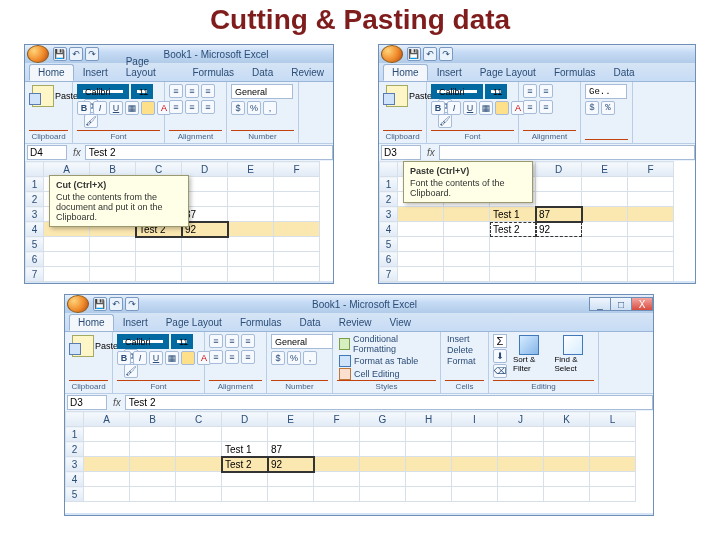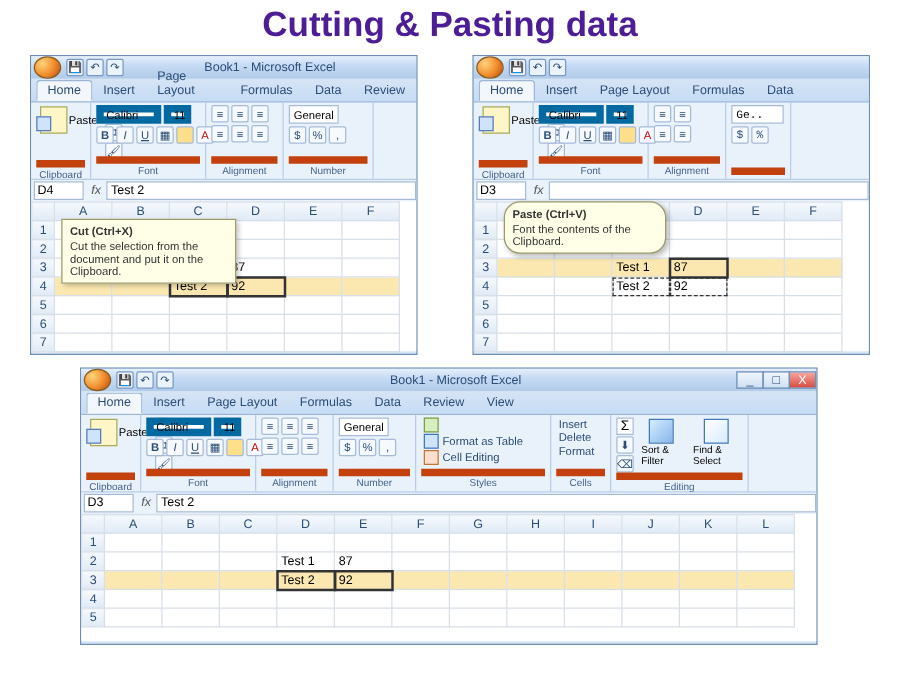--- a/index.html
+++ b/index.html
@@ -1,38 +1,38 @@
 <!DOCTYPE html>
 <html><head>
 <meta charset="utf-8">
 <style>
   * { box-sizing: border-box; margin: 0; padding: 0; }
   body { font-family: "Segoe UI", Tahoma, sans-serif; font-size: 10px; background: #fff; width: 720px; height: 540px; position: relative; overflow: hidden; }
-  .slide-title { font-size: 28px; font-weight: bold; color: #4c1d95; text-align: center; padding: 4px 0 2px 0; }
+  .slide-title { font-size: 28px; font-weight: bold; color: #7f1d1d; text-align: center; padding: 4px 0 2px 0; }
   .win { position: absolute; border: 1px solid #6f8fb7; background: #d6e5f5; }
   .titlebar { height: 18px; background: linear-gradient(to bottom,#e6f0fb,#c6dbf5 40%,#b0cbe8); display: flex; align-items: center; font-size: 10px; color: #2b4d77; }
   .office-btn { width: 22px; height: 18px; margin: 0 2px; background: radial-gradient(circle at 30% 30%,#ffd47a,#f08a2a 55%,#b14518); border-radius: 50%; border: 1px solid #8a5c1a; flex-shrink: 0; }
   .qat { display: flex; gap: 2px; margin-left: 2px; }
   .qat-btn { width: 14px; height: 14px; border: 1px solid #7a99c2; background: #eaf2fc; border-radius: 2px; display:flex;align-items:center;justify-content:center;font-size:9px;color:#2b4d77;}
   .title-txt { flex:1; text-align:center; font-size: 10px; }
   .ribbon-tabs { height: 18px; display: flex; align-items: flex-end; padding-left: 4px; font-size: 10px; background: linear-gradient(to bottom,#d6e5f5,#c6dbf5); }
   .tab { padding: 2px 8px; color: #2b4d77; border: 1px solid transparent; cursor: pointer; }
   .tab.active { background: #f3f7fc; border: 1px solid #9ab5d6; border-bottom: 1px solid #f3f7fc; border-radius: 3px 3px 0 0; }
   .ribbon { height: 62px; background: #e9f1fb; border-top: 1px solid #9ab5d6; display: flex; font-size: 9px; }
   .group { border-right: 1px solid #b9cee6; padding: 2px 4px 1px 4px; display: flex; flex-direction: column; justify-content: space-between; }
   .group-body { display:flex; gap:3px; flex:1; align-items:flex-start;}
-  .group-label { text-align:center; font-size: 8px; color:#436289; padding:1px 0; border-top:6px solid #c2410c; }
+  .group-label { text-align:center; font-size: 8px; color:#436289; padding:1px 0; border-top:1px solid #c2410c; }
   .big-btn { display: flex; align-items: center; gap:1px; padding: 1px 3px; cursor: pointer; }
   .big-ico { width: 22px; height: 22px; border: 1px solid #a5aa62; background: #fff6c8; position: relative; }
   .big-ico::after { content:""; position:absolute; left:-4px; top:7px; width:10px; height:10px; border:1px solid #5a7cb4; background:#cfe3fb; }
   .small-col { display:flex; flex-direction:column; gap:1px;}
   .small-btn { width: 14px; height: 14px; border: 1px solid #a6bbd7; background: #f6faff; border-radius: 2px; display:flex;align-items:center;justify-content:center;font-size:9px;color:#2b4d77; cursor:pointer;}
   .font-row { display:flex; gap:2px; }
   .font-sel { height: 15px; border:6px solid #0369a1; background:#fff; font-size:9px; padding:0 2px; display:flex;align-items:center; }
-  .num-fmt { width: 40px; height:15px; border:1px solid #a6bbd7; background:#fff; font-size:9px; display:flex;align-items:center;padding:0 3px;}
+  .num-fmt { width: 62px; height:15px; border:1px solid #a6bbd7; background:#fff; font-size:9px; display:flex;align-items:center;padding:0 3px;}
   .cond-item { display:flex; align-items:center; gap:3px; font-size:9px; color:#2b4d77; padding:0 2px; cursor:pointer;}
   .cond-ico { width:12px;height:12px;border:1px solid #7aa047;background:#d7eec0;}
   .formula-bar { height: 18px; background:#eaf2fc; border-top:1px solid #b9cee6; display:flex; align-items:center; font-size:10px;}
   .name-box { width: 40px; height:15px; border:1px solid #a6bbd7; background:#fff; margin:0 2px; padding:0 2px; display:flex;align-items:center;}
   .fx { padding:0 4px; color:#555; font-style:italic; }
   .fx-val { flex:1; height:15px; border:1px solid #a6bbd7; background:#fff; padding:0 3px; display:flex;align-items:center;}
   .grid { background:#fff; position:relative; }
   .grid table { border-collapse:collapse; font-size:10px; }
   .grid th, .grid td { border:1px solid #d7dfe8; height:15px; padding:0 3px; text-align:left; }
   .grid th { background: linear-gradient(to bottom,#f5f9fd,#e0eaf6); color:#2b4d77; font-weight:normal; text-align:center;}
@@ -210,21 +210,21 @@
             <td></td>
             <td></td>
             <td></td>
             <td></td>
           </tr>
     </tbody>
       </table>
   </div>
   <div class="tooltip" style="left:24px; top:130px;">
     <div class="tt-title">Cut (Ctrl+X)</div>
-    <div>Cut the selection from the document and put it on the Clipboard.</div>
+    <div>Cut the contents from the document and put it on the Clipboard.</div>
   </div>
 </div>
 
 <div class="win" style="left:378px; top:44px; width:318px; height:240px;">
   <div class="titlebar">
     <div class="office-btn"></div>
     <div class="qat">
       <div class="qat-btn">💾</div>
       <div class="qat-btn">↶</div>
       <div class="qat-btn">↷</div>
@@ -370,21 +370,21 @@
             <td></td>
             <td></td>
             <td></td>
             <td></td>
             <td></td>
             <td></td>
           </tr>
     </tbody>
       </table>
   </div>
-  <div class="tooltip" style="left:24px; top:116px; width:130px;border-radius:13px;">
+  <div class="tooltip" style="left:24px; top:116px; width:130px;">
     <div class="tt-title">Paste (Ctrl+V)</div>
     <div>Font the contents of the Clipboard.</div>
   </div>
 </div>
 
 <div class="win" style="left:64px; top:294px; width:590px; height:222px;">
   <div class="titlebar">
     <div class="office-btn"></div>
     <div class="qat">
       <div class="qat-btn">💾</div>
@@ -462,20 +462,21 @@
           <div class="small-btn">%</div>
           <div class="small-btn">,</div>
         </div>
       </div>
       <div class="group-label">Number</div>
     </div>
     <div class="group" style="width:108px;">
       <div class="group-body" style="flex-direction:column;gap:1px">
         <div class="cond-item">
             <div class="cond-ico"></div>
+            <span>Conditional Formatting</span>
           </div>
         <div class="cond-item">
             <div class="cond-ico" style="background:#cfe3fb;border-color:#4078b8"></div>
             <span>Format as Table</span>
           </div>
         <div class="cond-item">
             <div class="cond-ico" style="background:#fbe0cf;border-color:#c0783a"></div>
             <span>Cell Editing</span>
           </div>
       </div>

